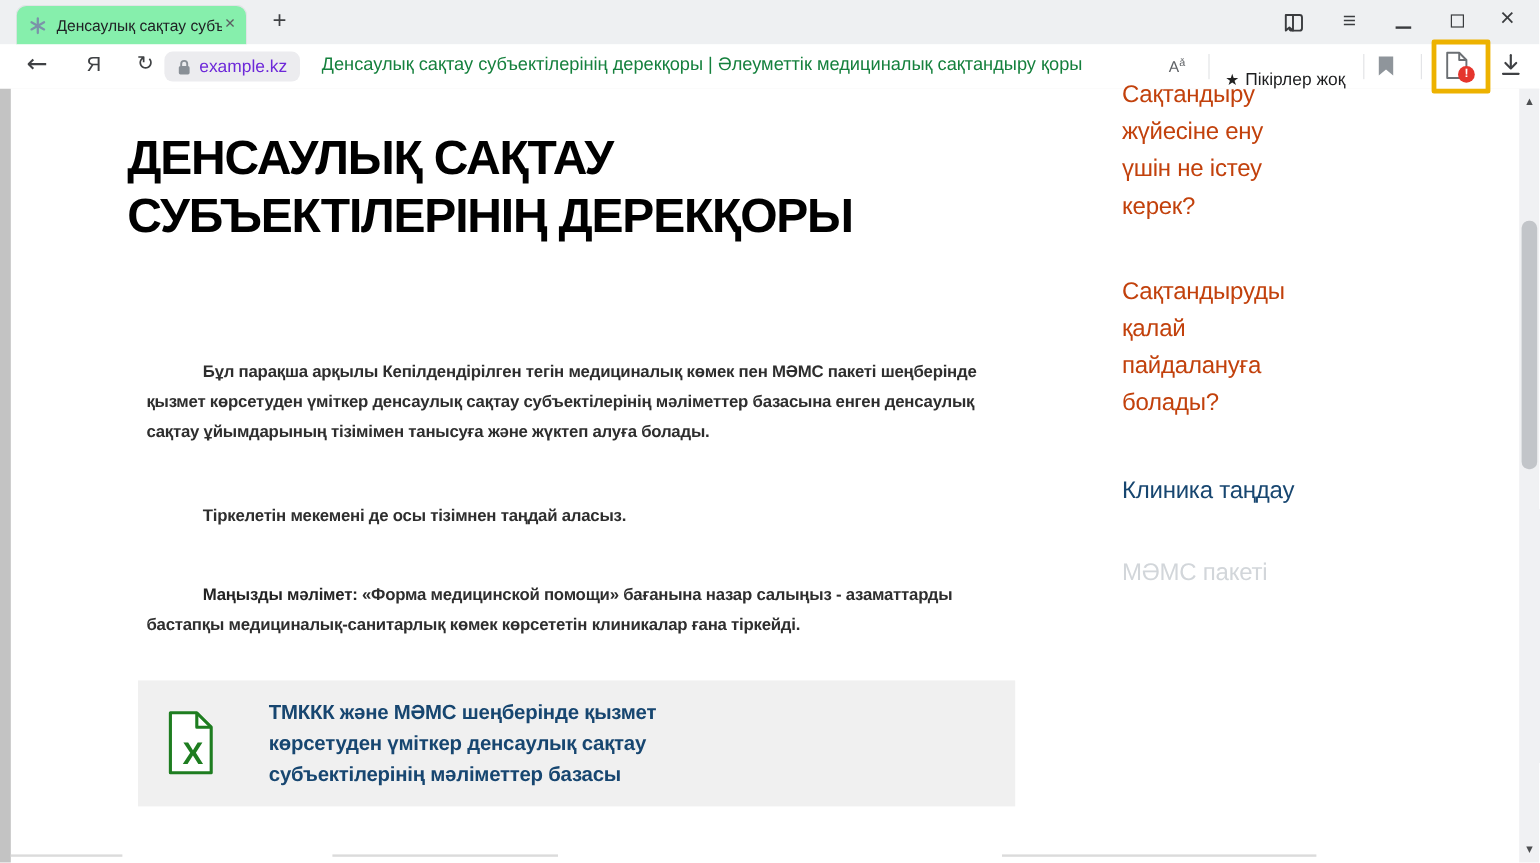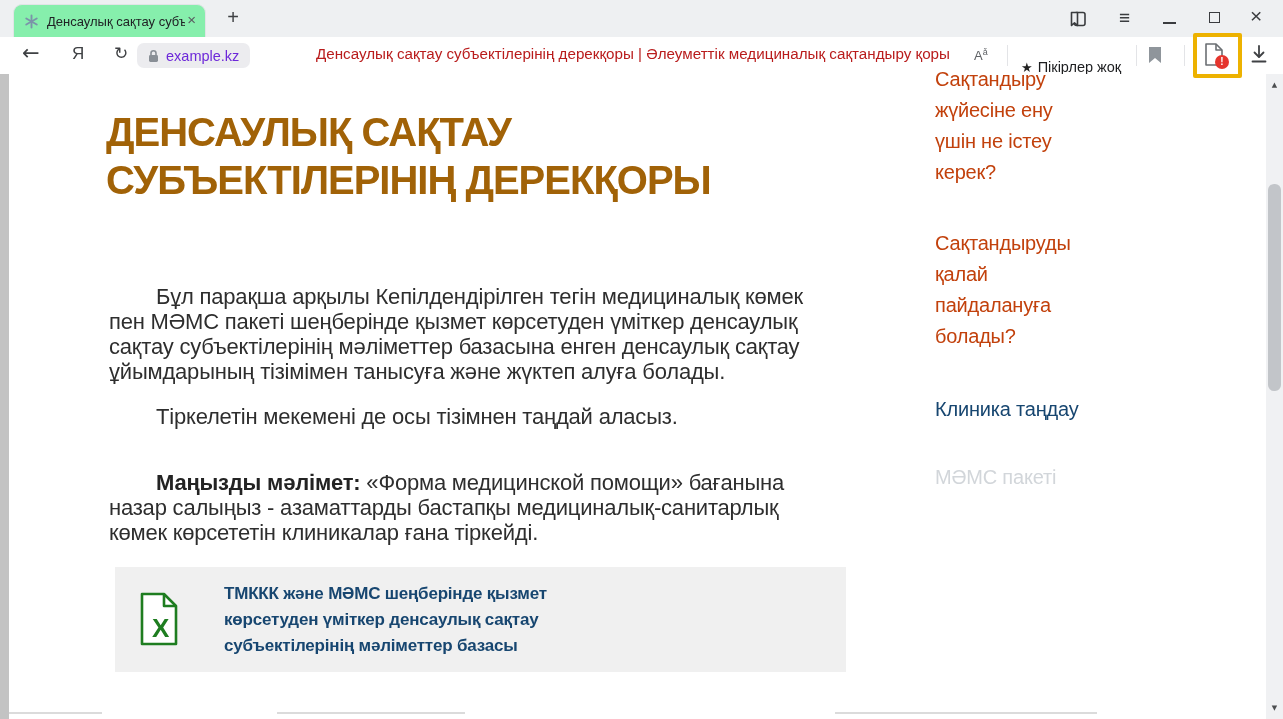--- a/index.html
+++ b/index.html
@@ -25,44 +25,44 @@
   
   .toolbar{position:absolute;left:0;top:37px;width:1283px;height:37px;background:#fff;
     border-bottom:1px solid #e6e7e9;box-sizing:content-box;}
   .tbico{position:absolute;font-family:"DejaVu Sans",sans-serif;color:#3f4144;}
   .back-ico{left:22px;top:4px;font-size:21px;}
   .ya-ico{left:72px;top:7px;font-size:17px;font-weight:500;font-family:"Liberation Sans",sans-serif;}
   .refresh-ico{left:114px;top:6px;font-size:17px;}
   .urlpill{position:absolute;left:137px;top:6px;height:25px;border-radius:7px;background:#ececef;
     display:flex;align-items:center;gap:7px;padding:0 11px;}
   .urlhost{font-size:14.5px;color:#6d28d9;}
-  .omni-title{position:absolute;left:268px;top:8px;font-size:15.2px;color:#b91c1c;
-    max-width:695px;white-space:nowrap;overflow:hidden;margin-left:48px;}
+  .omni-title{position:absolute;left:268px;top:8px;font-size:15.2px;color:#15803d;
+    max-width:695px;white-space:nowrap;overflow:hidden;}
   .translate{position:absolute;left:974px;top:10px;color:#5e6165;font-size:13px;}
   .translate sup{font-size:9px;}
   .vdiv{position:absolute;top:8px;width:1px;height:21px;background:#e3e4e7;}
   .d1{left:1007px}.d2{left:1136px}.d3{left:1184px}
   .reviews{position:absolute;left:1021px;top:22px;font-size:14.5px;color:#1d1e20;}
   .star-ico{font-size:13px;margin-right:5px;color:#222;}
   .rev-underline{position:absolute;left:0;top:23px;width:103%;height:3.5px;background:#8f9499;border-radius:2px;}
   .bookmark{position:absolute;left:1148px;top:9px;}
   .docbtn{position:absolute;left:1203px;top:5px;width:26px;height:28px;}
   .badge{position:absolute;left:12px;top:13px;width:14px;height:14px;border-radius:50%;
     background:#e5352d;color:#fff;font-size:10px;font-weight:bold;text-align:center;line-height:14px;}
   .download{position:absolute;left:1249px;top:7px;}
   .highlight-box{position:absolute;left:1193px;top:33px;width:49px;height:45px;
     border:4px solid #edb200;border-radius:2px;z-index:60;pointer-events:none;box-sizing:border-box;}
 
   
   .viewport{position:absolute;left:0;top:74px;width:1283px;height:645px;background:#fff;}
   .edge-strip{position:absolute;left:0;top:0;width:9px;height:645px;background:#c3c3c3;}
   h1.heading{position:absolute;left:106px;top:34px;width:720px;margin:0;
-    font-size:40px;line-height:48px;font-weight:bold;color:#a16207;letter-spacing:-1px;}
-  .body{position:absolute;left:106px;width:700px;margin:3px;font-size:22px;line-height:25px;
-    color:#2e2e2e;text-indent:47px;letter-spacing:-0.2px;}
+    font-size:40px;line-height:48px;font-weight:bold;color:#000000;letter-spacing:-1px;}
+  .body{position:absolute;left:106px;width:700px;margin:16px;font-size:14px;line-height:25px;
+    color:#2e2e2e;text-indent:47px;letter-spacing:-0.2px;font-weight:bold;}
   .p1{top:207px}.p2{top:327px}.p3{top:393px}
   .body b{color:#232323;}
 
   .card{position:absolute;left:115px;top:493px;width:731px;height:105px;background:#f0f0f0;}
   .excel{position:absolute;left:22px;top:25px;}
   .card-text{position:absolute;left:109px;top:14px;width:390px;font-size:17px;line-height:26px;
     font-weight:bold;color:#174670;letter-spacing:-0.2px;}
   .dl-btn{position:absolute;left:544px;top:33px;width:168px;height:37px;border:none;
     background:#174670;color:#fff;font-size:16.5px;font-weight:bold;
     font-family:"Liberation Sans",sans-serif;cursor:pointer;}

